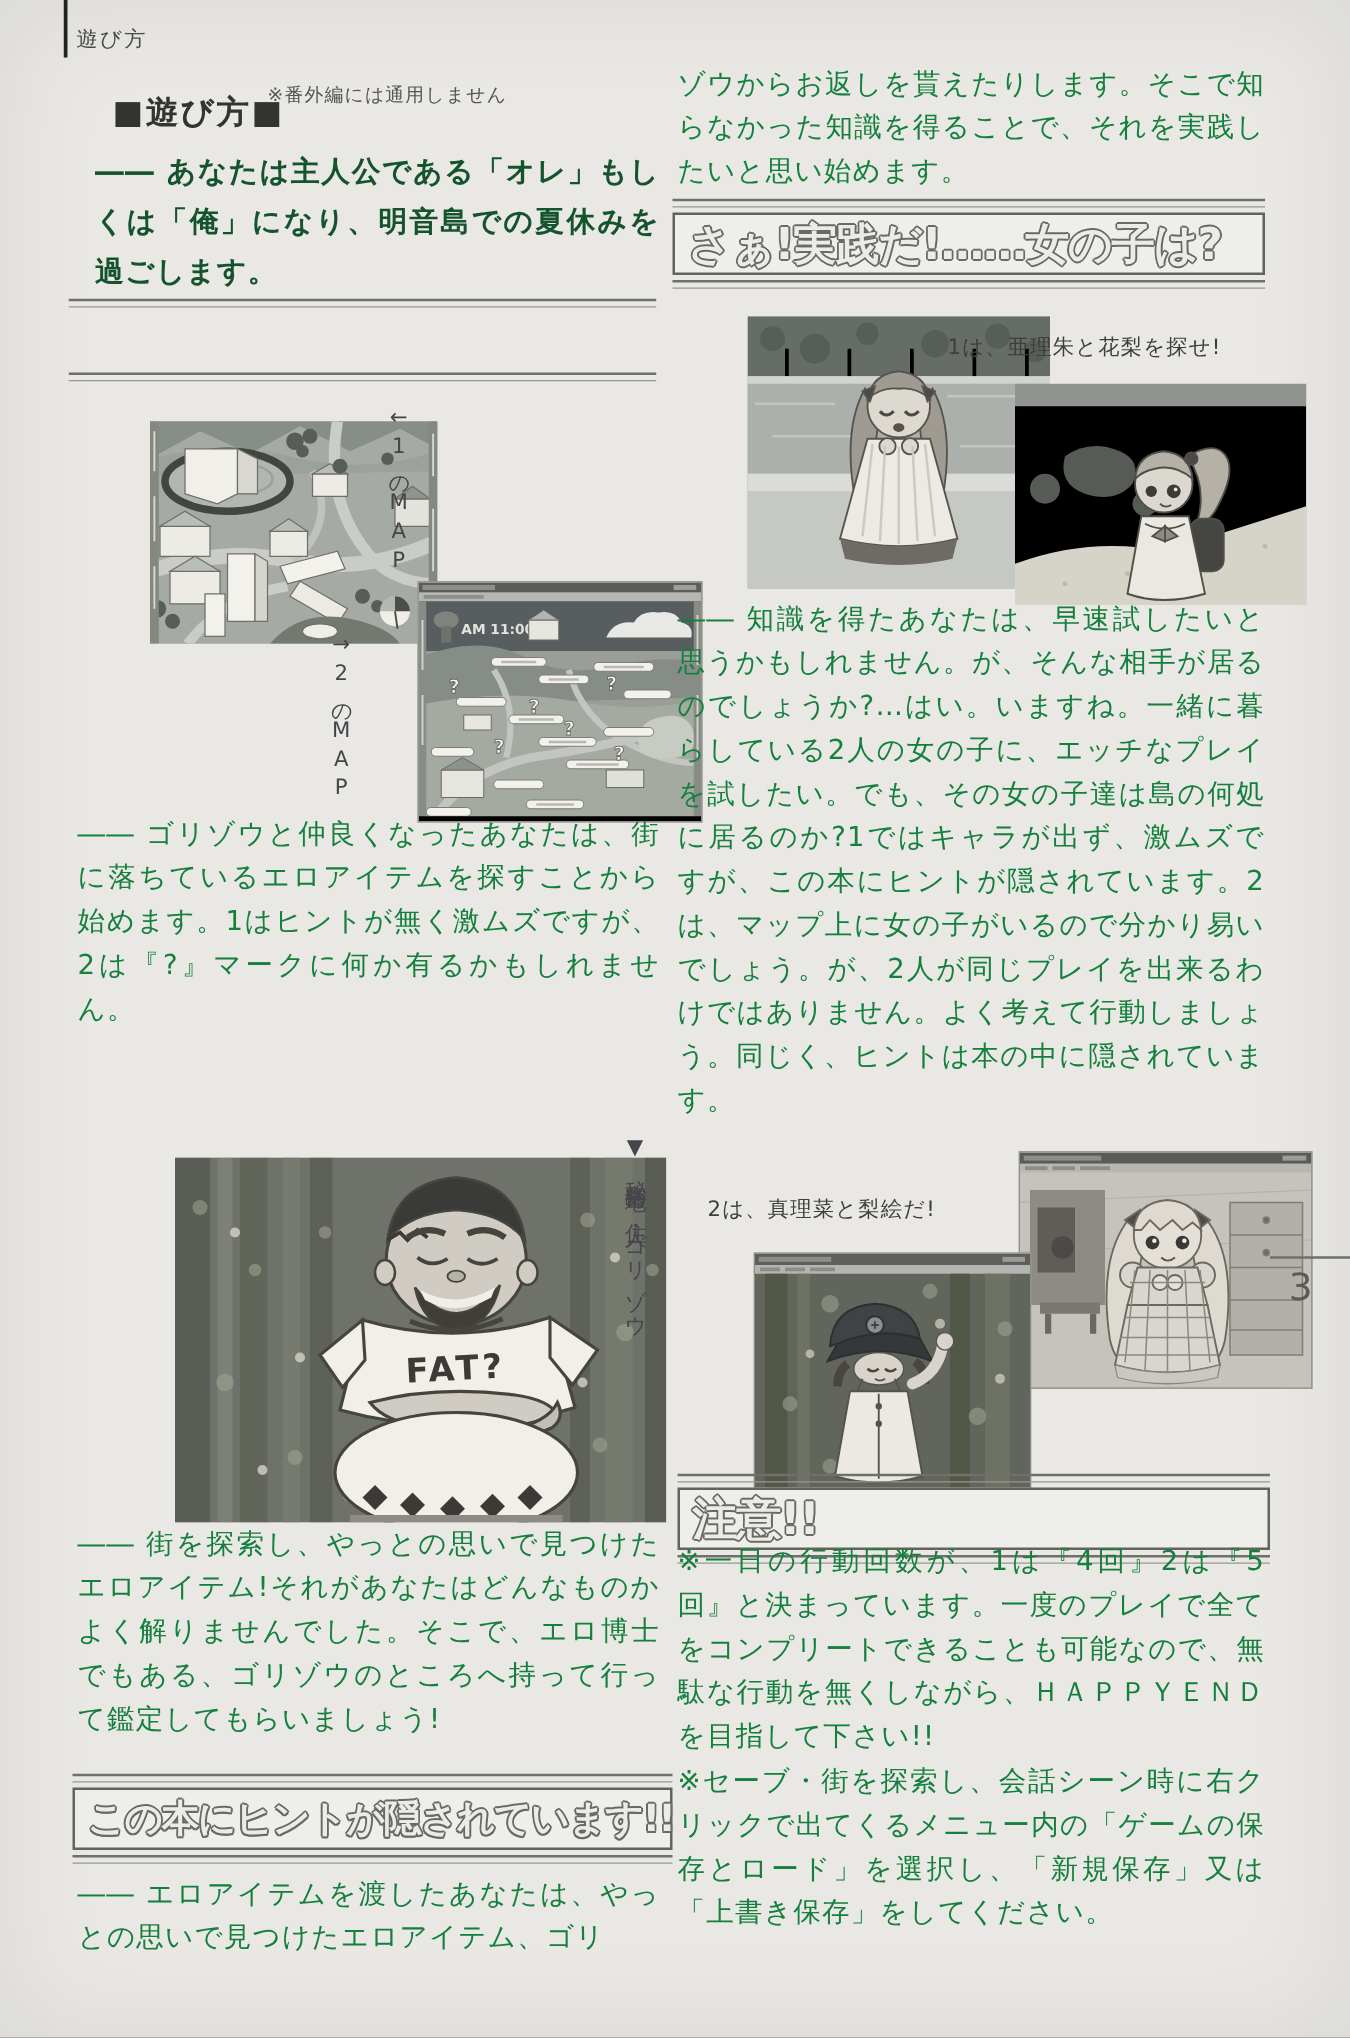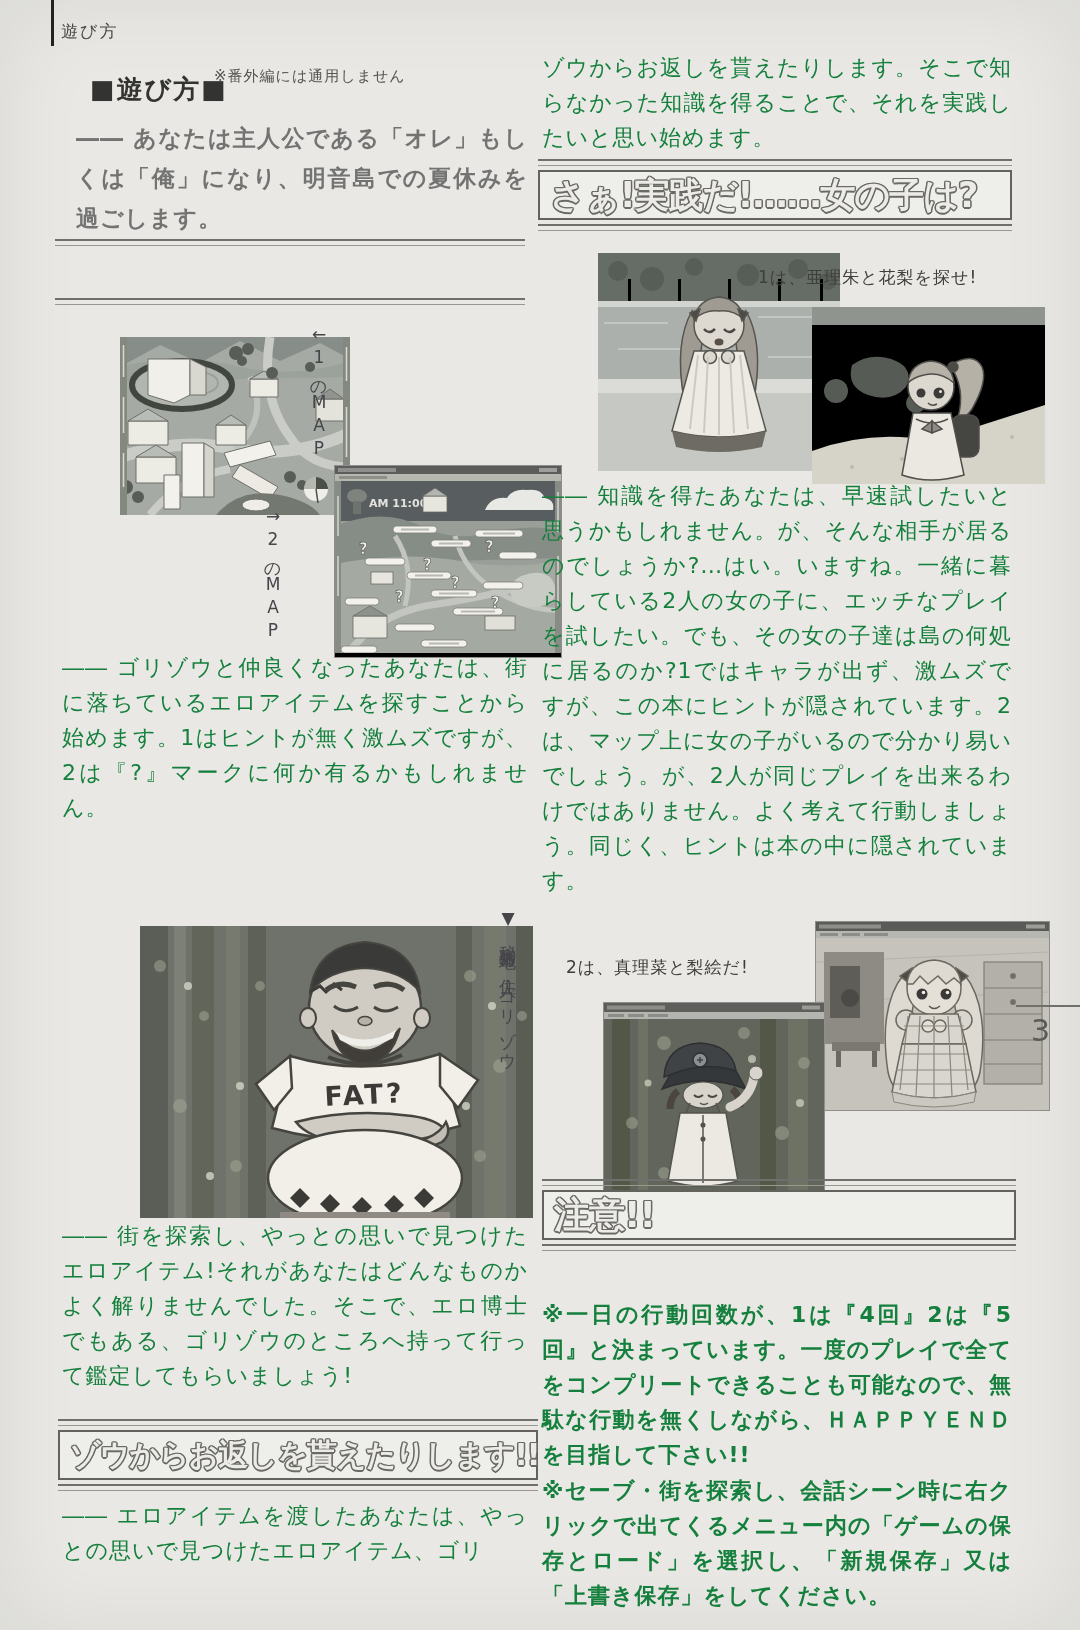--- a/index.html
+++ b/index.html
@@ -1,21 +1,21 @@
 <!DOCTYPE html>
 <html><head>
 <meta charset="utf-8">
 <style>
   html,body{margin:0;padding:0;background:#8a8a88;}
   .page{position:relative;width:1080px;height:1630px;margin:0 auto;background:#e9e8e4;
         font-family:"DejaVu Sans",sans-serif;color:#4e4e4c;overflow:hidden;
         box-shadow:inset 0 0 90px rgba(0,0,0,0.07);}
   .abs{position:absolute;}
   .body-text{font-size:22px;line-height:35px;letter-spacing:1px;text-align:justify;color:#15803d;margin:0;}
-  .body-text.bold{font-weight:bold;color:#737373;font-size:23px;line-height:40px;}
+  .body-text.bold{font-weight:bold;color:#14532d;font-size:23px;line-height:40px;}
   .caution-text p{margin:0 0 1px 0;}
   .drule{border-top:2px solid #6f6f6c;border-bottom:1px solid #98988f;height:4px;}
   .heading .drule{margin:0 0 4px 0;}
   .heading .drule.bottom{margin:4px 0 0 0;}
   .hd-box{border:2px solid #63635d;height:46px;display:flex;align-items:center;padding:0 10px;background:rgba(255,255,255,0.25);}
   .hd-text{font-weight:bold;color:#edebe7;letter-spacing:-1px;white-space:nowrap;
            text-shadow:1.5px 0 #6a6a64,-1.5px 0 #6a6a64,0 1.5px #6a6a64,0 -1.5px #6a6a64,
                        1px 1px #6a6a64,-1px -1px #6a6a64,1px -1px #6a6a64,-1px 1px #6a6a64;}
   .vtext{writing-mode:vertical-rl;text-orientation:upright;letter-spacing:3px;color:#45454a;white-space:nowrap;}
   .caption{font-size:17px;color:#3e3e3c;letter-spacing:1px;white-space:nowrap;}
@@ -254,21 +254,21 @@
       <rect x="140" y="286" width="170" height="6" fill="#8f8b84"></rect>
     </svg>
   </figure>
   <div class="abs vtext" style="left:497px;top:908px;height:290px;font-size:17px;">▼秘密基地の住人・ゴリゾウ</div>
 
   <p class="abs body-text" style="left:62px;top:1218px;width:466px;">―― 街を探索し、やっとの思いで見つけたエロアイテム!それがあなたはどんなものかよく解りませんでした。そこで、エロ博士でもある、ゴリゾウのところへ持って行って鑑定してもらいましょう!</p>
 
   <div class="abs heading" style="left:58px;top:1419px;width:480px;">
     <div class="drule"></div>
     <div class="hd-box">
-      <span class="hd-text" style="font-size:30px;">ゾウからお返しを貰えたりします!!</span>
+      <span class="hd-text" style="font-size:30px;">この本にヒントが隠されています!!</span>
     </div>
     <div class="drule bottom"></div>
   </div>
 
   <p class="abs body-text" style="left:62px;top:1498px;width:466px;">―― エロアイテムを渡したあなたは、やっとの思いで見つけたエロアイテム、ゴリ</p>
 
   <p class="abs body-text" style="left:542px;top:50px;width:470px;">ゾウからお返しを貰えたりします。そこで知らなかった知識を得ることで、それを実践したいと思い始めます。</p>
 
   <div class="abs heading" style="left:538px;top:159px;width:474px;">
     <div class="drule"></div>
@@ -503,21 +503,21 @@
   </figure>
 
   <div class="abs heading" style="left:542px;top:1179px;width:474px;">
     <div class="drule"></div>
     <div class="hd-box">
       <span class="hd-text" style="font-size:36px;">注意!!</span>
     </div>
     <div class="drule bottom"></div>
   </div>
 
-  <div class="abs body-text caution-text" style="left:542px;top:1297px;width:470px;font-weight:bold;">
+  <div class="abs body-text caution-text" style="left:542px;top:1232px;width:470px;">
     <p>※一日の行動回数が、1は『4回』2は『5回』と決まっています。一度のプレイで全てをコンプリートできることも可能なので、無駄な行動を無くしながら、ＨＡＰＰＹＥＮＤを目指して下さい!!</p>
     <p>※セーブ・街を探索し、会話シーン時に右クリックで出てくるメニュー内の「ゲームの保存とロード」を選択し、「新規保存」又は「上書き保存」をしてください。</p>
   </div>
 
   <div class="abs" style="left:1016px;top:1005px;width:64px;height:2px;background:#6f6f6c;"></div>
   <div class="abs pagenum" style="left:1031px;top:1013px;">3</div>
 
 </div>
 
 </body></html>

